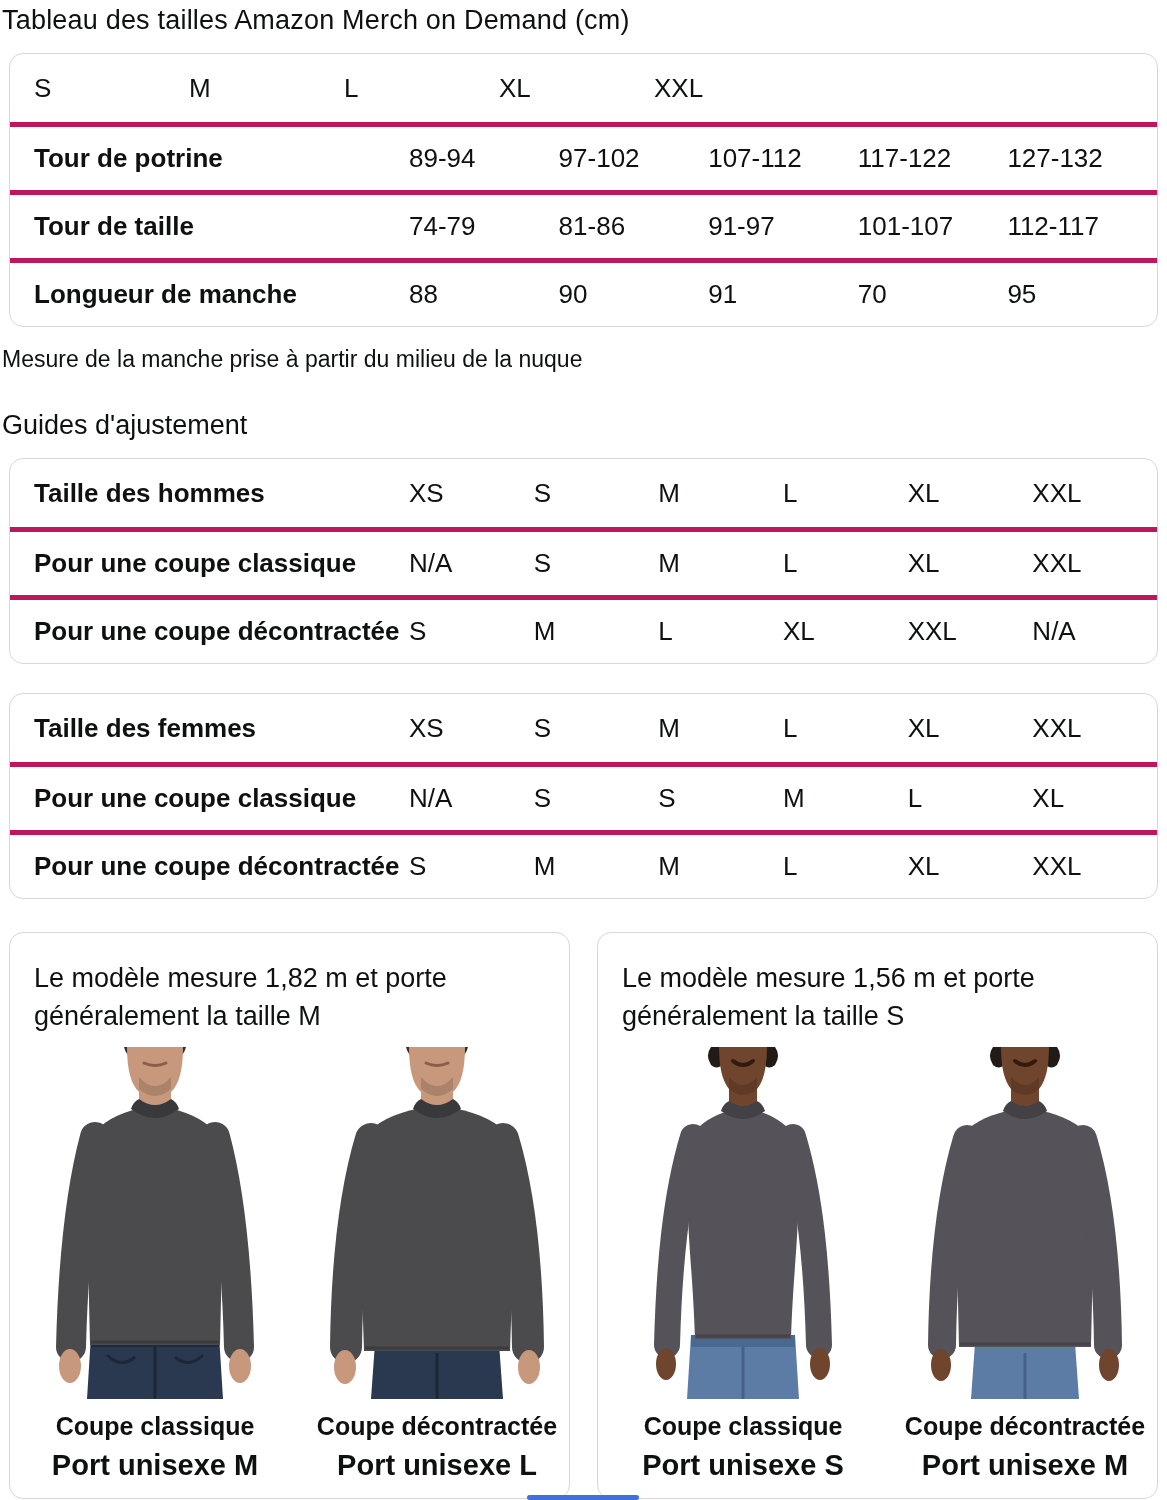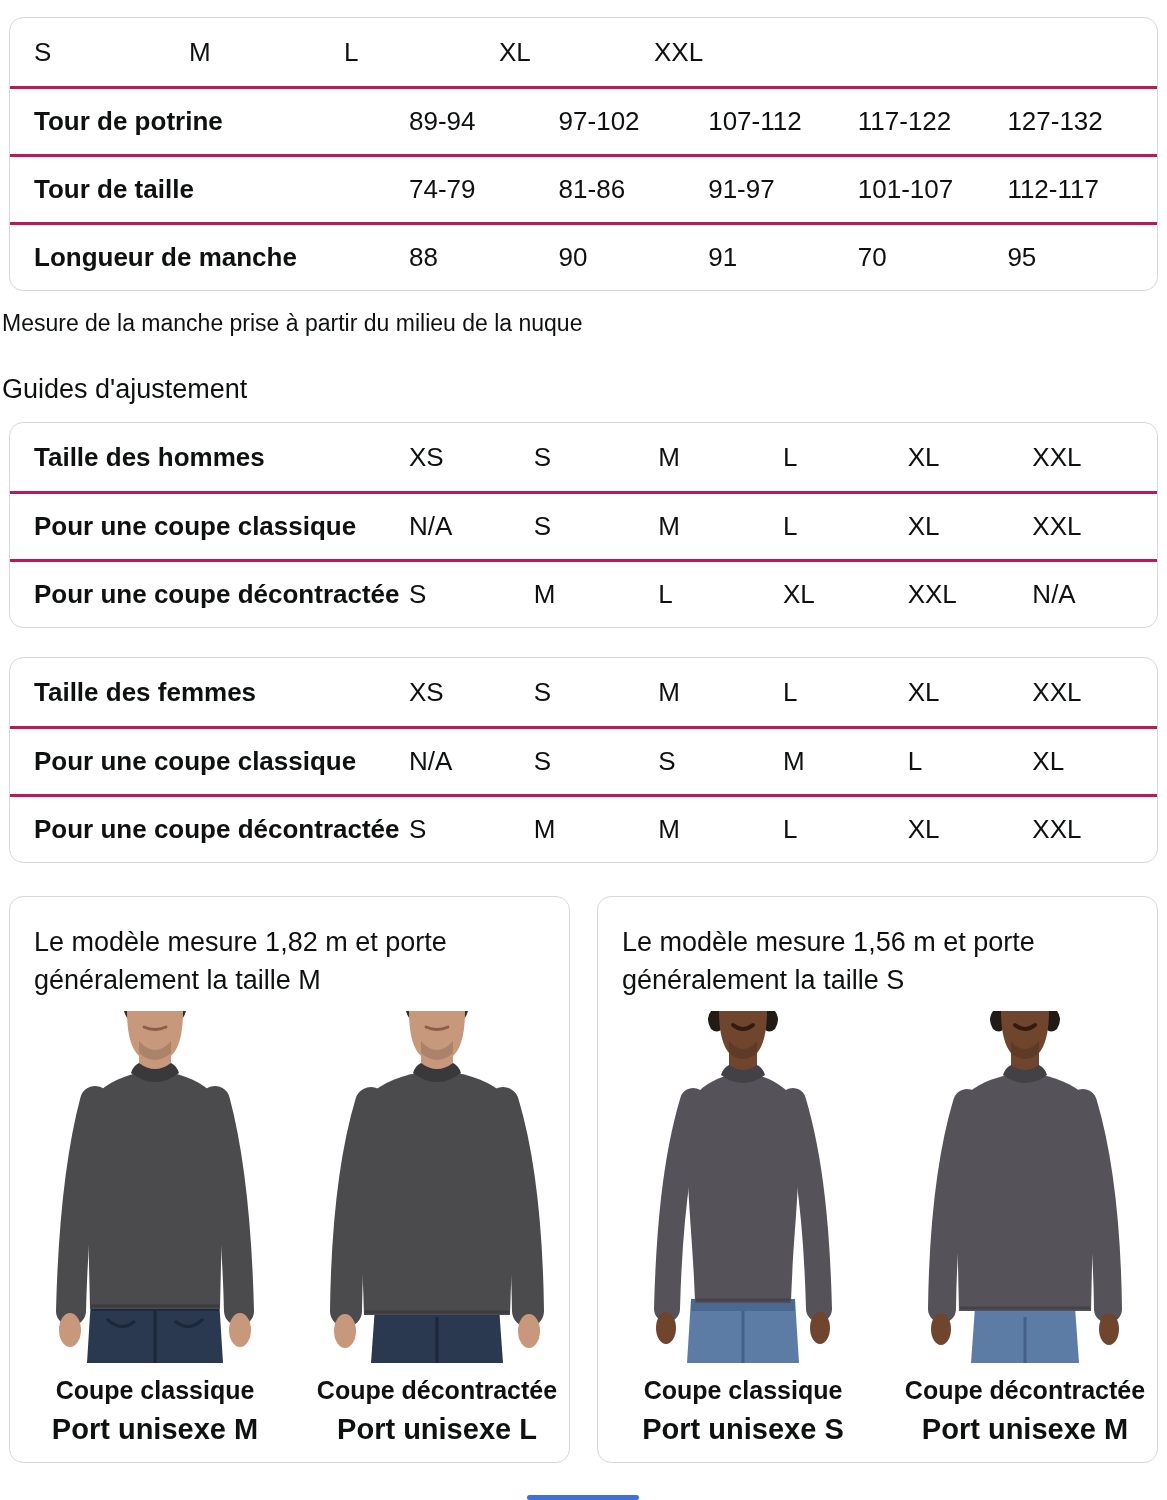--- a/index.html
+++ b/index.html
@@ -7,21 +7,21 @@
   .page {
     width:1167px; height:1500px; position:relative; overflow:hidden;
     background:#ffffff; color:#0F1111;
     font-family:"Liberation Sans", sans-serif;
   }
   .title { font-size:27px; font-weight:400; padding:5px 0 0 2px; letter-spacing:0.2px; }
   .stable {
     margin:17px 9px 0; border:1px solid #D5D9D9; border-radius:14px;
     overflow:hidden; background:#fff;
   }
-  .trow { display:flex; align-items:center; height:68px; padding-left:24px; border-top:3px solid #be185d; }
+  .trow { display:flex; align-items:center; height:68px; padding-left:24px; border-top:5px solid #be185d; }
   .trow:first-child { border-top:none; }
   .tlabel { width:375px; flex-shrink:0; font-weight:700; font-size:26px; }
   .tcell { font-size:26px; }
   .c5 .tcell { width:155px; }
   .c6 .tcell { width:130px; }
   .note { font-size:23px; margin:19px 0 0 2px; }
   .h2 { font-size:27px; font-weight:400; margin:37px 0 0 2px; }
   .mt29 { margin-top:29px; }
   .cards { display:flex; gap:27px; margin:33px 9px 0; }
   .card {
@@ -59,20 +59,21 @@
   .jeansline-f { stroke:#44608A; stroke-width:3; fill:none; }
   .mouth-m { stroke:#8A5F49; stroke-width:3; fill:none; stroke-linecap:round; }
   .mouth-f { stroke:#331A10; stroke-width:4; fill:none; stroke-linecap:round; }
   .nshadow { fill:#000; opacity:0.14; }
 </style>
 </head>
 <body>
 
 <div class="page">
 
+  <div class="title">Tableau des tailles Amazon Merch on Demand (cm)</div>
 
   <div class="stable c5">
     <div class="trow">
       <div class="tcell">S</div>
       <div class="tcell">M</div>
       <div class="tcell">L</div>
       <div class="tcell">XL</div>
       <div class="tcell">XXL</div>
     </div>
     <div class="trow">

